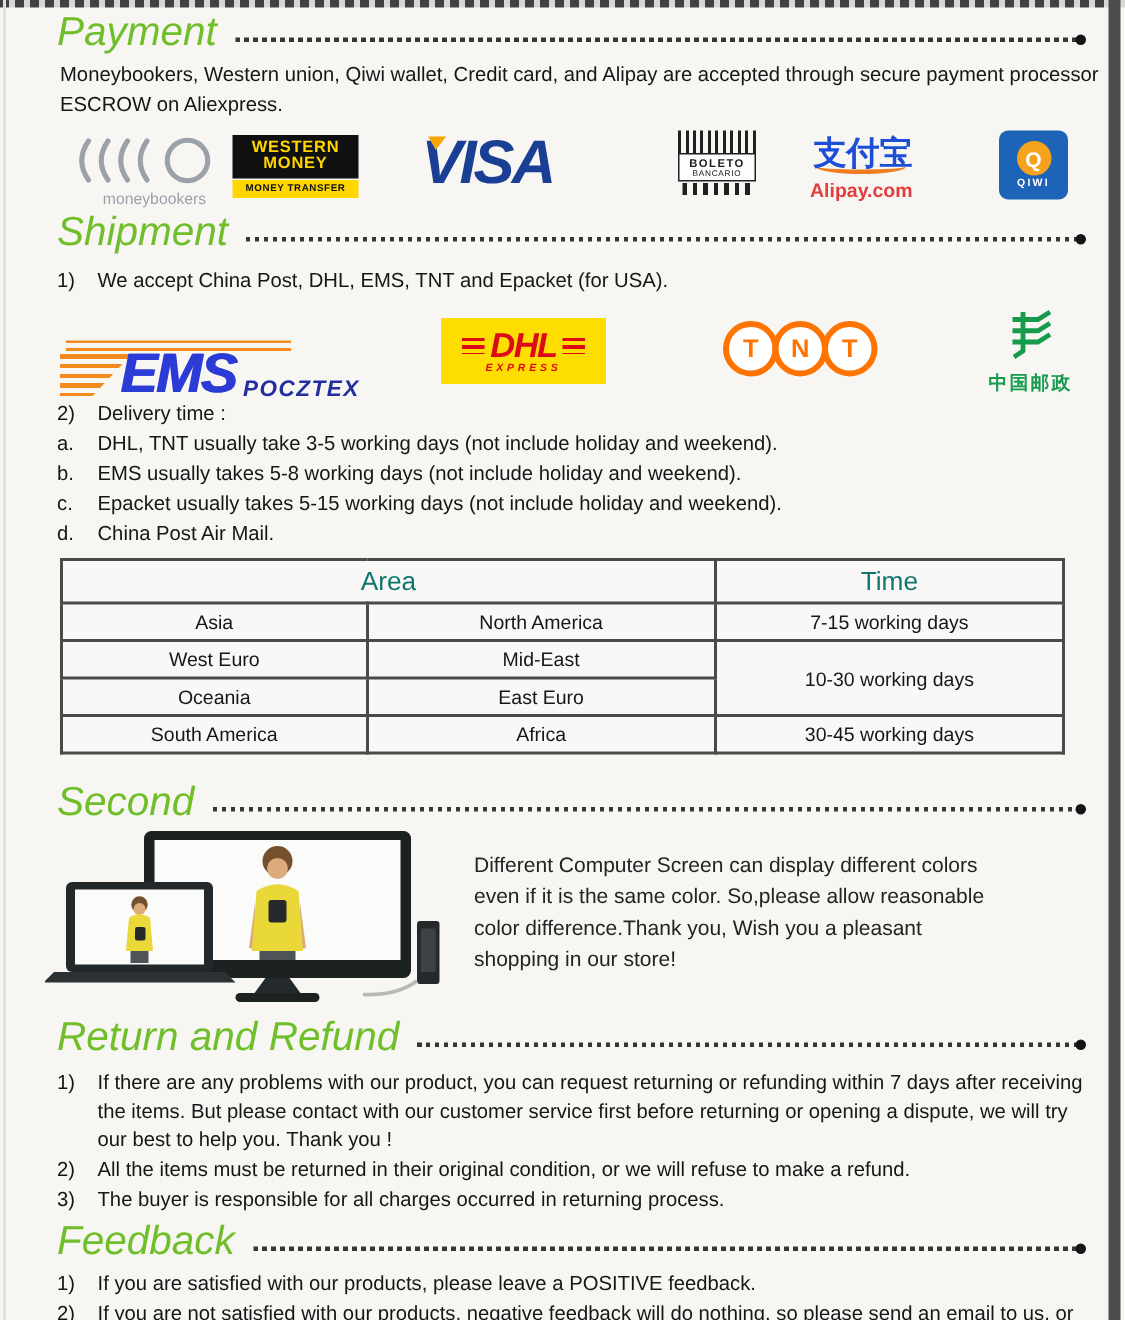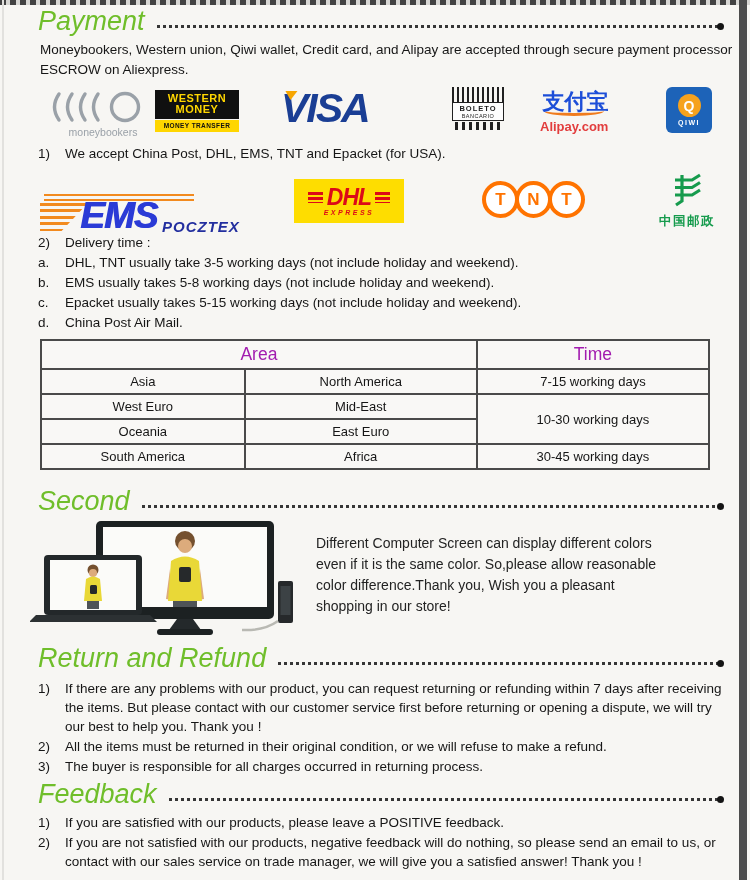--- a/index.html
+++ b/index.html
@@ -93,21 +93,21 @@
     justify-content:center; }
   .tnt-circle + .tnt-circle { margin-left:-4px; }
   .logo-cp { position:absolute; left:648px; top:2px; width:78px; text-align:center; }
   .cp-label { font-size:12.5px; font-weight:bold; color:#169b4d; letter-spacing:1.5px; margin-top:1px; }
 
   
   table.ship-table { margin:7px 0 0 40px; width:670px; border-collapse:collapse;
     background:#f9f8f6; }
   .ship-table td, .ship-table th { border:2px solid #4a4a4a; text-align:center;
     font-size:13px; color:#161616; font-weight:400; }
-  .ship-table th { font-size:17.5px; color:#a21caf; height:29px; }
+  .ship-table th { font-size:17.5px; color:#0f766e; height:29px; }
   .ship-table td { height:25px; }
   .col1 { width:206px; } .col2 { width:235px; } .col3 { width:235px; }
 
   
   .second-row { display:flex; margin:4px 0 0 30px; height:116px; }
   .devices { width:270px; flex:none; }
   .second-text { margin:12px 0 0 16px; font-size:14px; line-height:1.5; color:#232323;
     white-space:pre-line; width:380px; }
 
   .mt16 { margin-top:16px; } .mt6 { margin-top:6px; } .mt4 { margin-top:4px; }
@@ -161,20 +161,24 @@
       <div class="alipay-cn">支付宝</div>
       <span class="alipay-swoosh"></span>
       <div class="alipay-en">Alipay.com</div>
     </div>
     <div class="logo-qiwi">
       <div class="qiwi-circle">Q</div>
       <span class="qiwi-label">QIWI</span>
     </div>
   </div>
 
+  <div class="hrow mt2">
+    <span class="heading">Shipment</span>
+    <span class="leader"></span>
+  </div>
   <div class="li mt8">
     <span class="marker">1)</span>
     <span class="text">We accept China Post, DHL, EMS, TNT and Epacket (for USA).</span>
   </div>
 
   <div class="ship-row">
     <div class="logo-ems">
       <div class="ems-topbars"></div>
       <div class="ems-wing"></div>
       <span class="ems-text">EMS</span>

